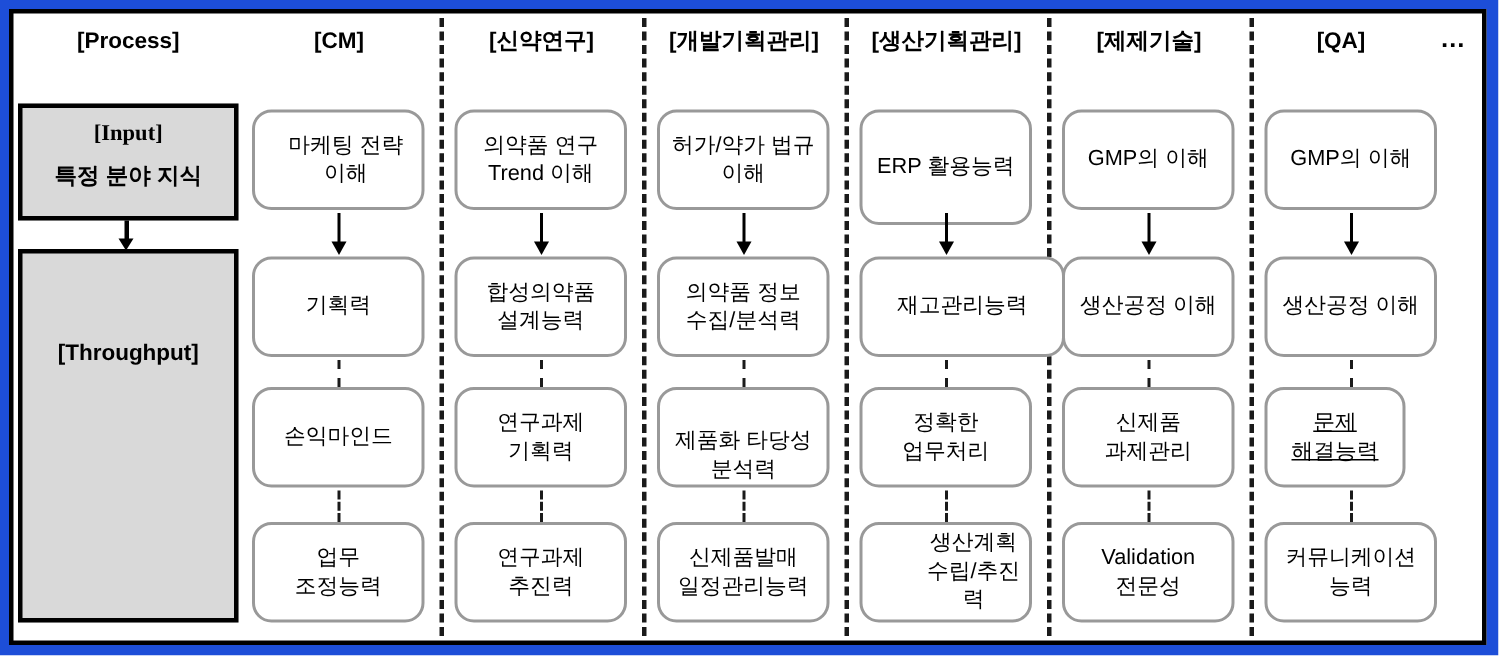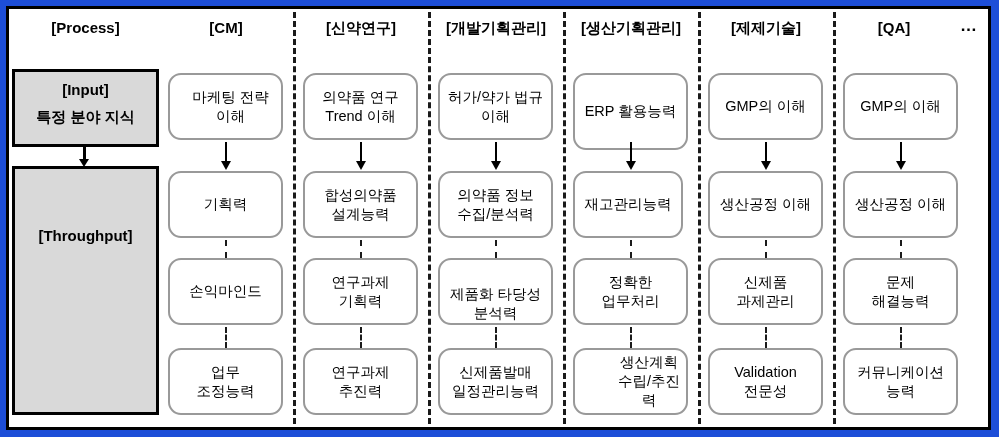--- a/index.html
+++ b/index.html
@@ -84,21 +84,21 @@
     font-weight: bold;
     white-space: nowrap;
   }
 
   #box-input {
     left: 12px;
     top: 69px;
     width: 147px;
     height: 78px;
   }
-  #box-input .gb-title { margin-top: 9px; }
+  #box-input .gb-title { margin-top: 9px; font-family: Liberation Serif, serif; }
   #box-input .gb-sub   { margin-top: 10px; }
 
   #box-throughput {
     left: 12px;
     top: 166px;
     width: 147px;
     height: 249px;
   }
   #box-throughput .gb-title { margin-top: 58px; }
   #box-throughput .gb-sub-wrap {
@@ -282,21 +282,21 @@
           <span>신제품발매</span>
           <span>일정관리능력</span>
         </div>
       </div>
       <div class="node" style="left: 573px; top: 73px; width: 115px; height: 77px;">
         <div>
           <span>ERP 활용능력</span>
         </div>
       </div>
       <div class="conn-arrow" style="left: 629.5px; top: 142px; height: 20px;"></div>
-      <div class="node" style="left: 573px; top: 171px; width: 110px; height: 67px;">
+      <div class="node" style="left: 573px; top: 171px; width: 137px; height: 67px;">
         <div>
           <span>재고관리능력</span>
         </div>
       </div>
       <div class="conn-dashed" style="left: 629.5px; top: 240px; height: 18px;"></div>
       <div class="node" style="left: 573px; top: 258px; width: 115px; height: 67px;">
         <div>
           <span>정확한</span>
           <span>업무처리</span>
         </div>
@@ -338,21 +338,21 @@
           <span>GMP의 이해</span>
         </div>
       </div>
       <div class="conn-arrow" style="left: 899.5px; top: 142px; height: 20px;"></div>
       <div class="node" style="left: 843px; top: 171px; width: 115px; height: 67px;">
         <div>
           <span>생산공정 이해</span>
         </div>
       </div>
       <div class="conn-dashed" style="left: 899.5px; top: 240px; height: 18px;"></div>
-      <div class="node" style="left: 843px; top: 258px; width: 115px; height: 67px;">
+      <div class="node" style="left: 843px; top: 258px; width: 94px; height: 67px; text-decoration: underline;">
         <div>
           <span>문제</span>
           <span>해결능력</span>
         </div>
       </div>
       <div class="conn-dashed" style="left: 899.5px; top: 327px; height: 21px;"></div>
       <div class="node" style="left: 843px; top: 348px; width: 115px; height: 67px;">
         <div>
           <span>커뮤니케이션</span>
           <span>능력</span>

